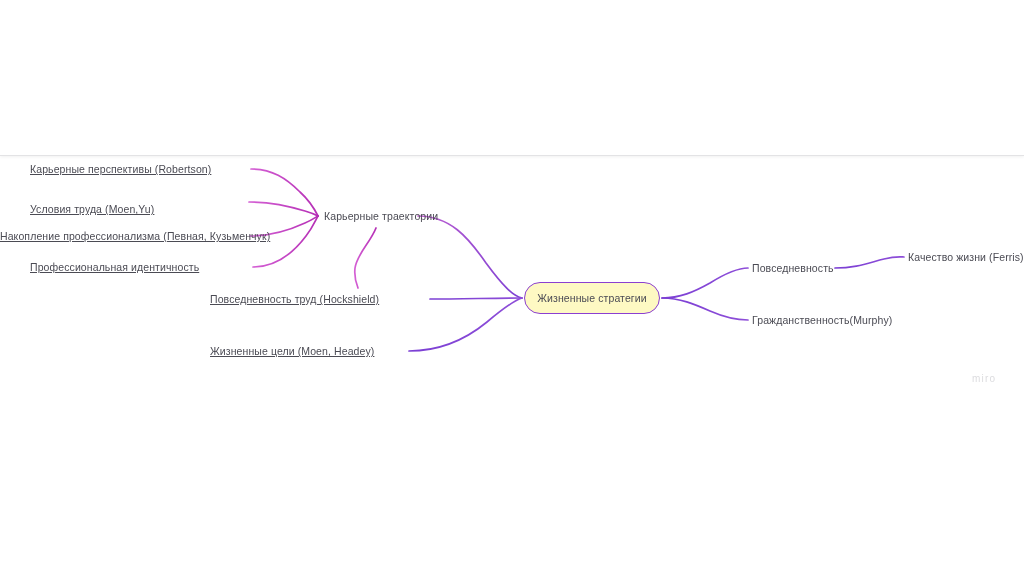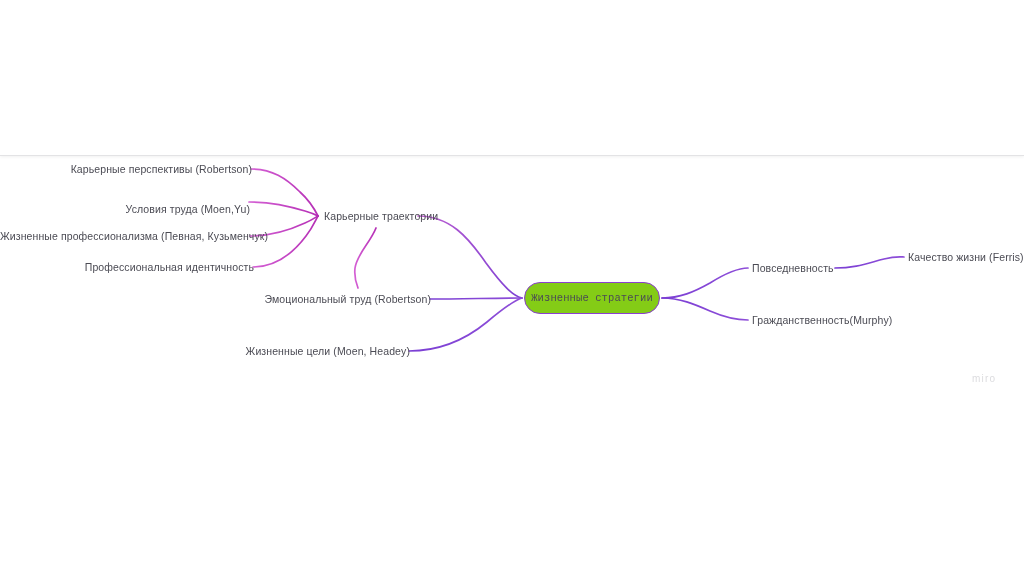--- a/index.html
+++ b/index.html
@@ -42,37 +42,36 @@
   }
   .node-label {
     position: absolute;
     font-size: 10.5px;
     line-height: 13px;
     color: #4b4b54;
     white-space: nowrap;
     letter-spacing: 0.1px;
   }
   .node-label.right-anchored {
-    text-align: right;
+    text-decoration: underline;
   }
   
   #central-node {
     position: absolute;
     left: 524px;
     top: 282px;
     width: 136px;
     height: 32px;
     border: 1.6px solid #8b3fd1;
     border-radius: 16px;
-    background: #84cc16;
+    background: #fef9c3;
     box-sizing: border-box;
     display: flex;
     align-items: center;
     justify-content: center;
-    font-family: Liberation Mono, monospace;
   }
   #central-node .central-text {
     font-size: 10.5px;
     color: #4b4b54;
     white-space: nowrap;
     letter-spacing: 0.1px;
   }
   #miro-watermark {
     position: absolute;
     left: 972px;
@@ -126,27 +125,27 @@
 
       <path d="M 835,268 C 856,268 868,263 884,259 C 896,256 902,257 904,257" stroke="url(#gradPurple)" stroke-width="1.7"></path>
 
     </g>
   </svg>
 
   <div class="node-label right-anchored" style="left:30px; top:163px; width:222px;">Карьерные перспективы (Robertson)</div>
 
   <div class="node-label right-anchored" style="left:30px; top:196px; width:220px;margin-top:7px;">Условия труда (Moen,Yu)</div>
 
-  <div class="node-label right-anchored" style="left:0px; top:230px; width:251px;">Жизненные профессионализма (Певная, Кузьменчук)</div>
+  <div class="node-label right-anchored" style="left:0px; top:230px; width:251px;">Накопление профессионализма (Певная, Кузьменчук)</div>
 
   <div class="node-label right-anchored" style="left:30px; top:261px; width:224px;">Профессиональная идентичность</div>
 
   <div class="node-label" style="left:324px; top:210px;text-align:right;">Карьерные траектории</div>
 
-  <div class="node-label right-anchored" style="left:210px; top:293px; width:221px;">Эмоциональный труд (Robertson)</div>
+  <div class="node-label right-anchored" style="left:210px; top:293px; width:221px;">Повседневность труд (Hockshield)</div>
 
   <div class="node-label right-anchored" style="left:210px; top:345px; width:200px;">Жизненные цели (Moen, Headey)</div>
 
   <div id="central-node">
     <span class="central-text">Жизненные стратегии</span>
   </div>
 
   <div class="node-label" style="left:752px; top:262px;">Повседневность</div>
 
   <div class="node-label" style="left:752px; top:314px;">Гражданственность(Murphy)</div>

